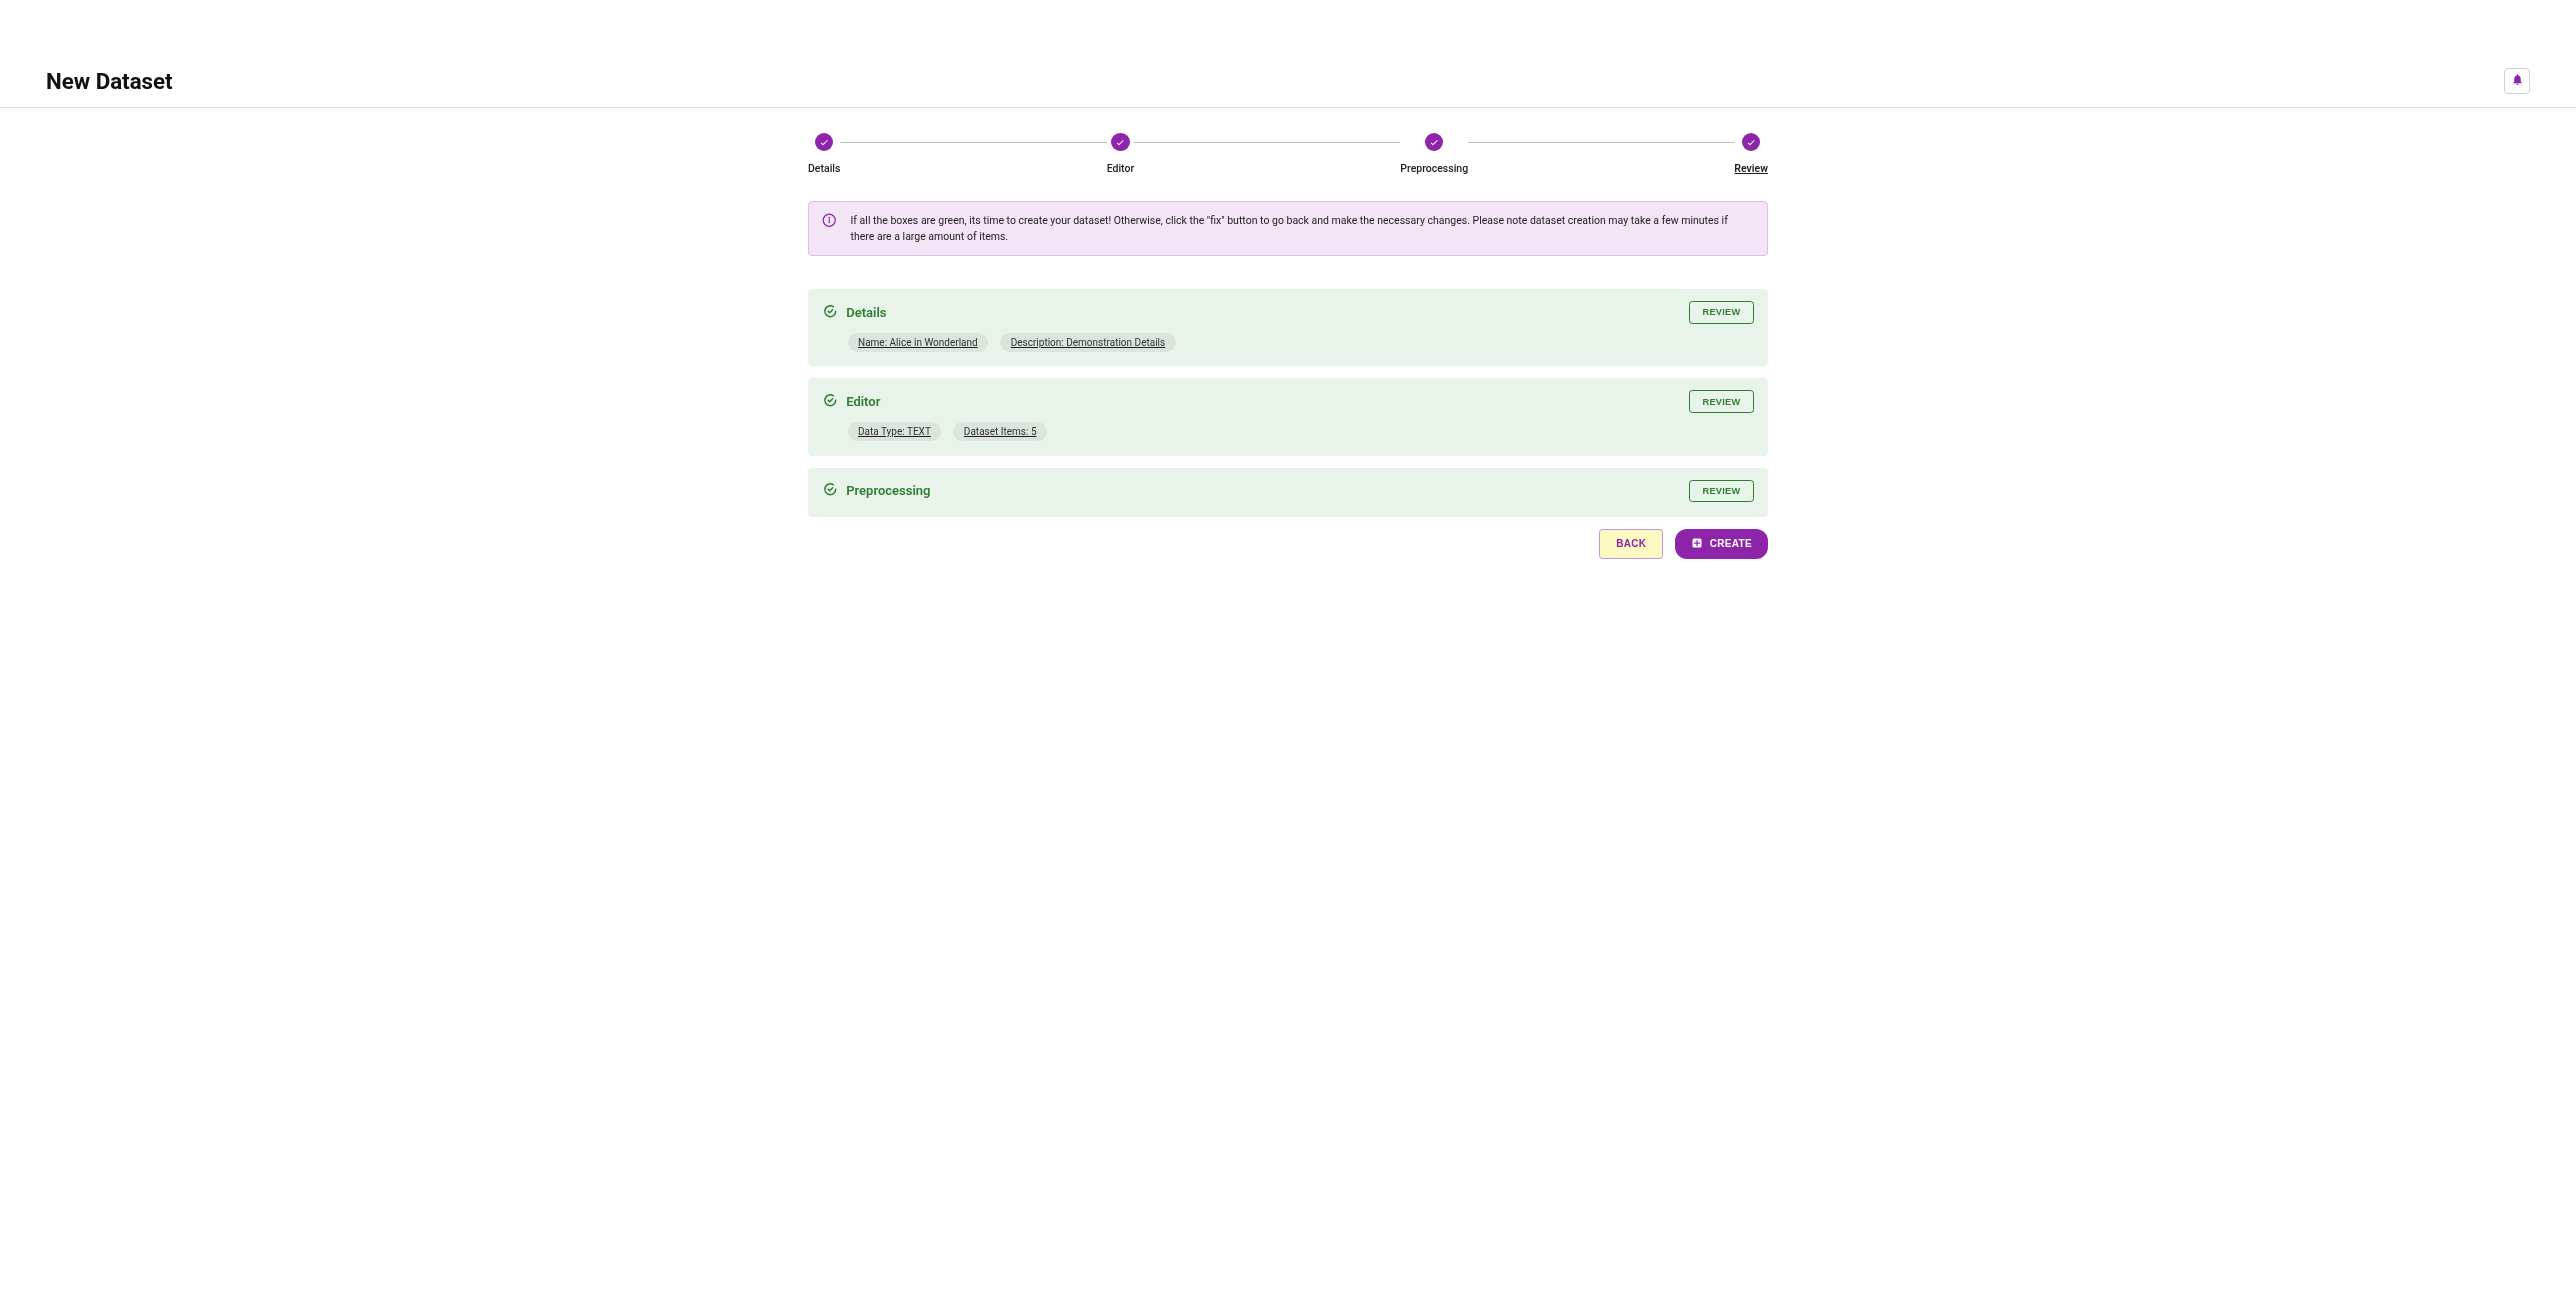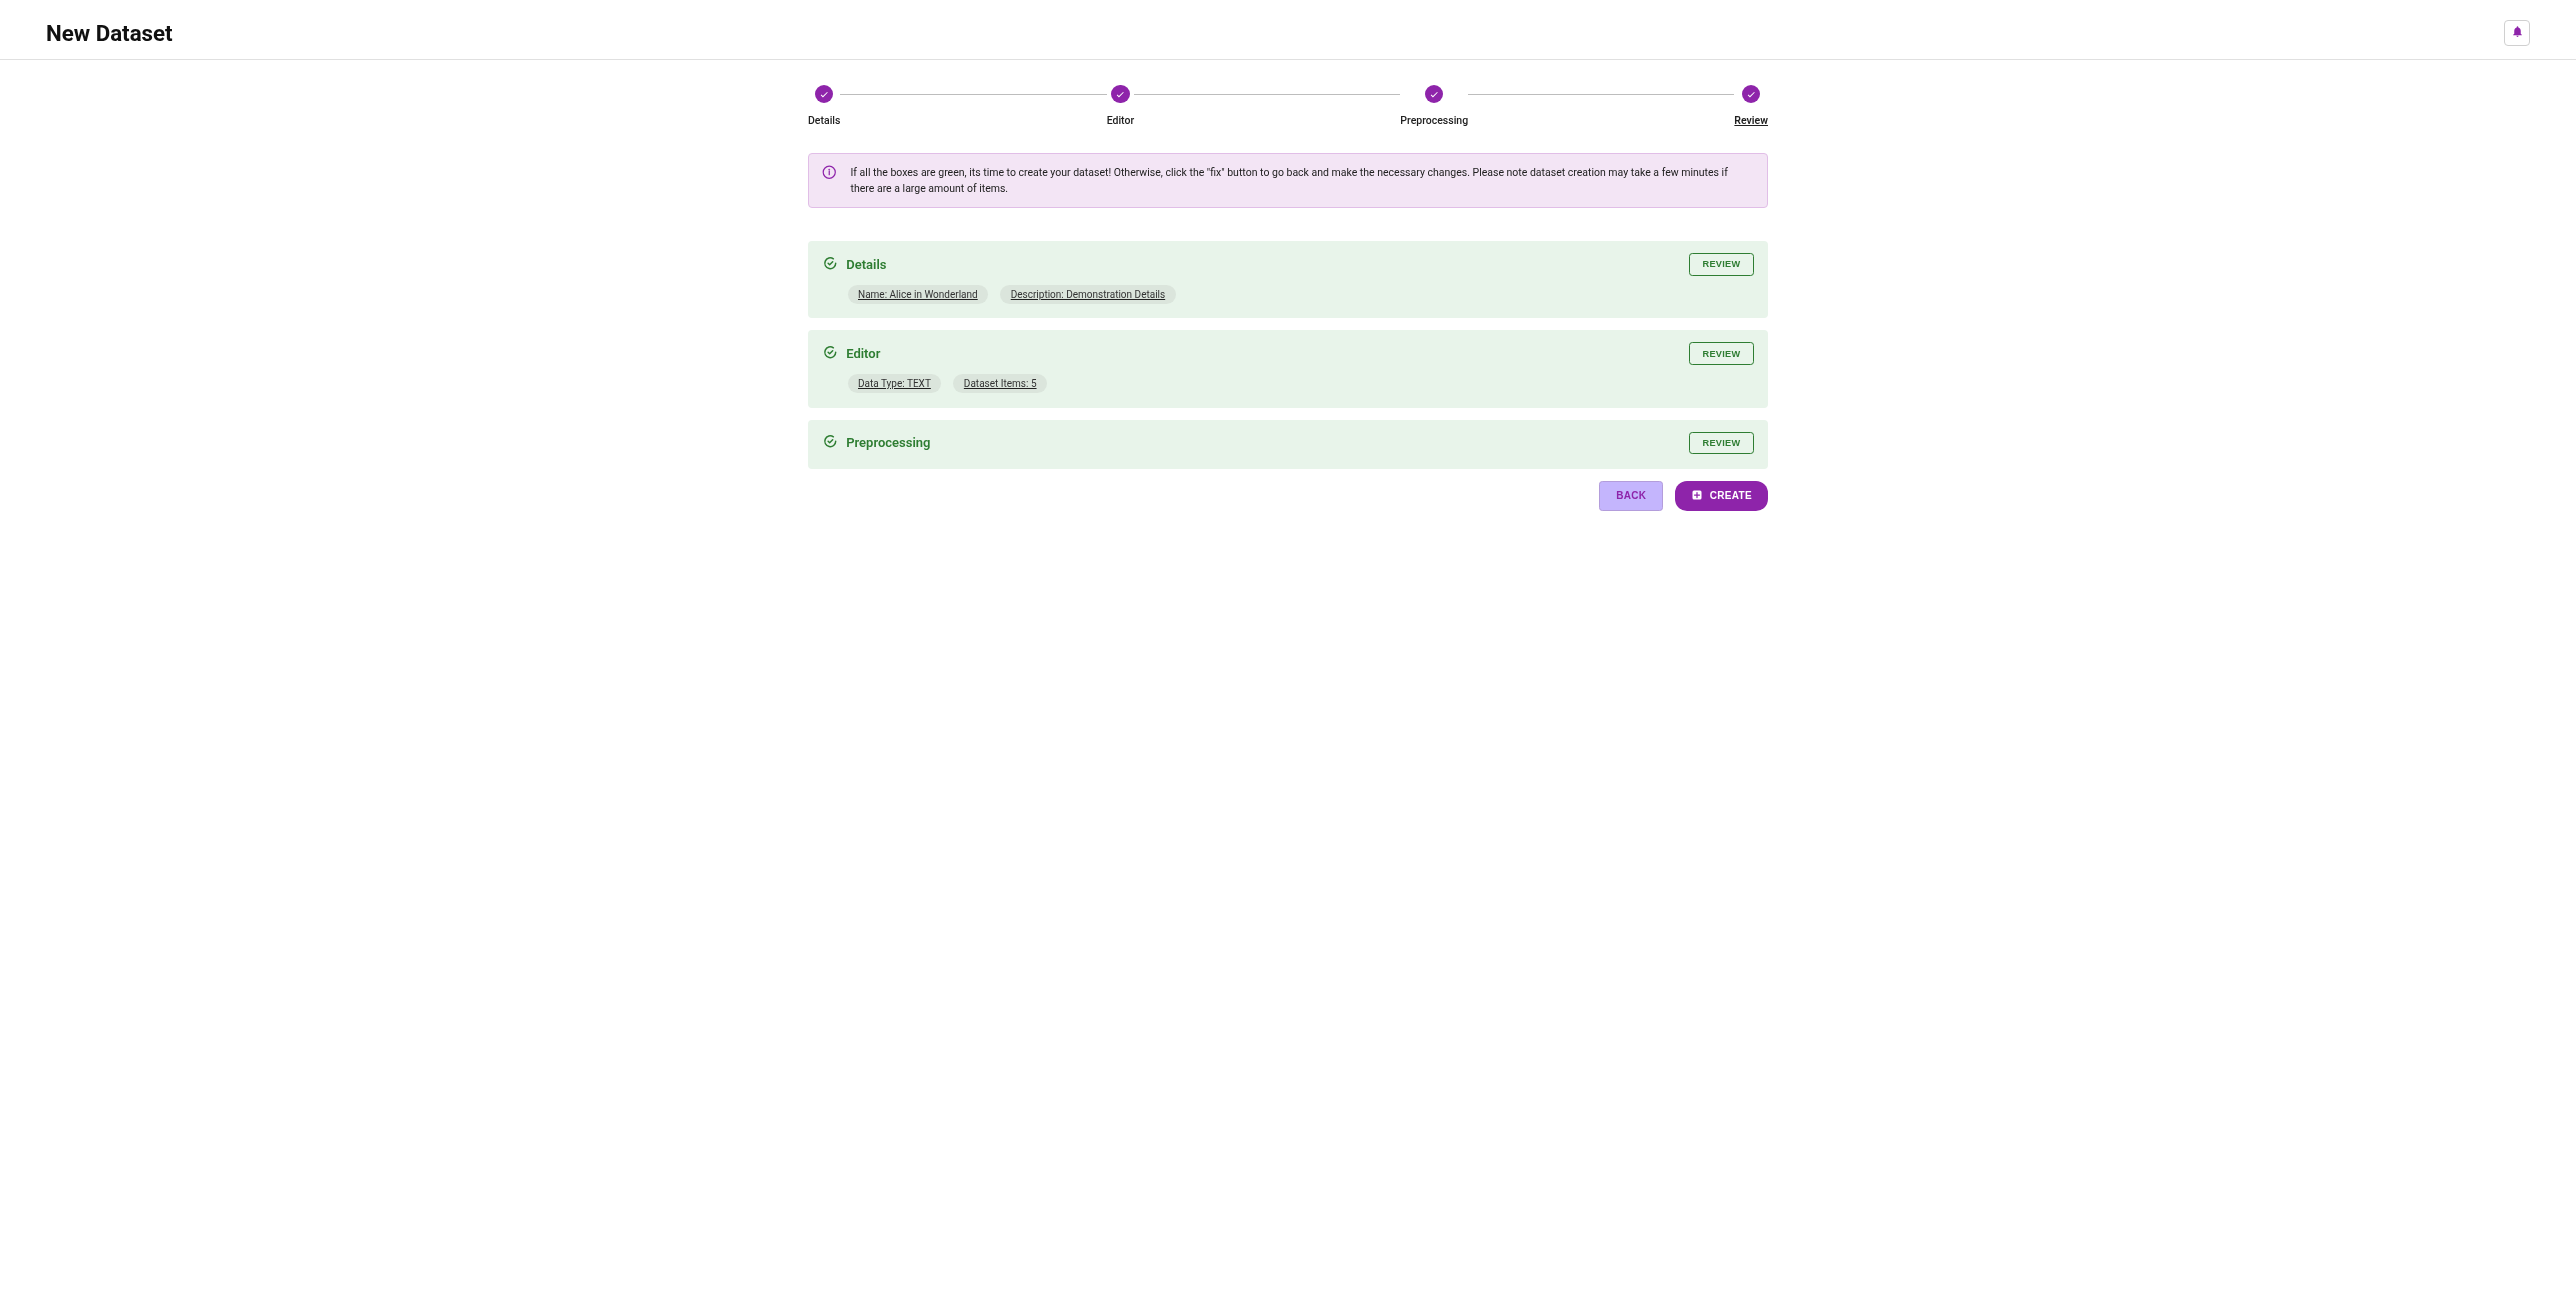--- a/index.html
+++ b/index.html
@@ -7,20 +7,21 @@
       font-family: 'Roboto', -apple-system, BlinkMacSystemFont, 'Segoe UI', sans-serif;
       background: #ffffff;
       color: #212121;
     }
     .header {
       display: flex;
       justify-content: space-between;
       align-items: center;
       padding: 20px 46px 13px 46px;
       border-bottom: 0.7px solid #e0e0e0;
+      margin-top: 48px;
     }
     .page-title {
       font-size: 22.3px;
       font-weight: 700;
       color: #111111;
     }
     .notif-btn {
       width: 26px;
       height: 26px;
       border: 0.7px solid #d0d0d0;
@@ -123,21 +124,21 @@
 
     .footer {
       display: flex;
       justify-content: flex-end;
       gap: 12px;
       max-width: 960px;
       margin: 12px auto 0 auto;
     }
     .btn-back {
       border: 1px solid #b39ddb;
-      background: #c4b5fd;
+      background: #fef9c3;
       color: #8e24aa;
       font-weight: 600;
       font-size: 10px;
       letter-spacing: 0.3px;
       padding: 8px 16px;
       border-radius: 3.3px;
       cursor: pointer;
     }
     .btn-create {
       border: none;

